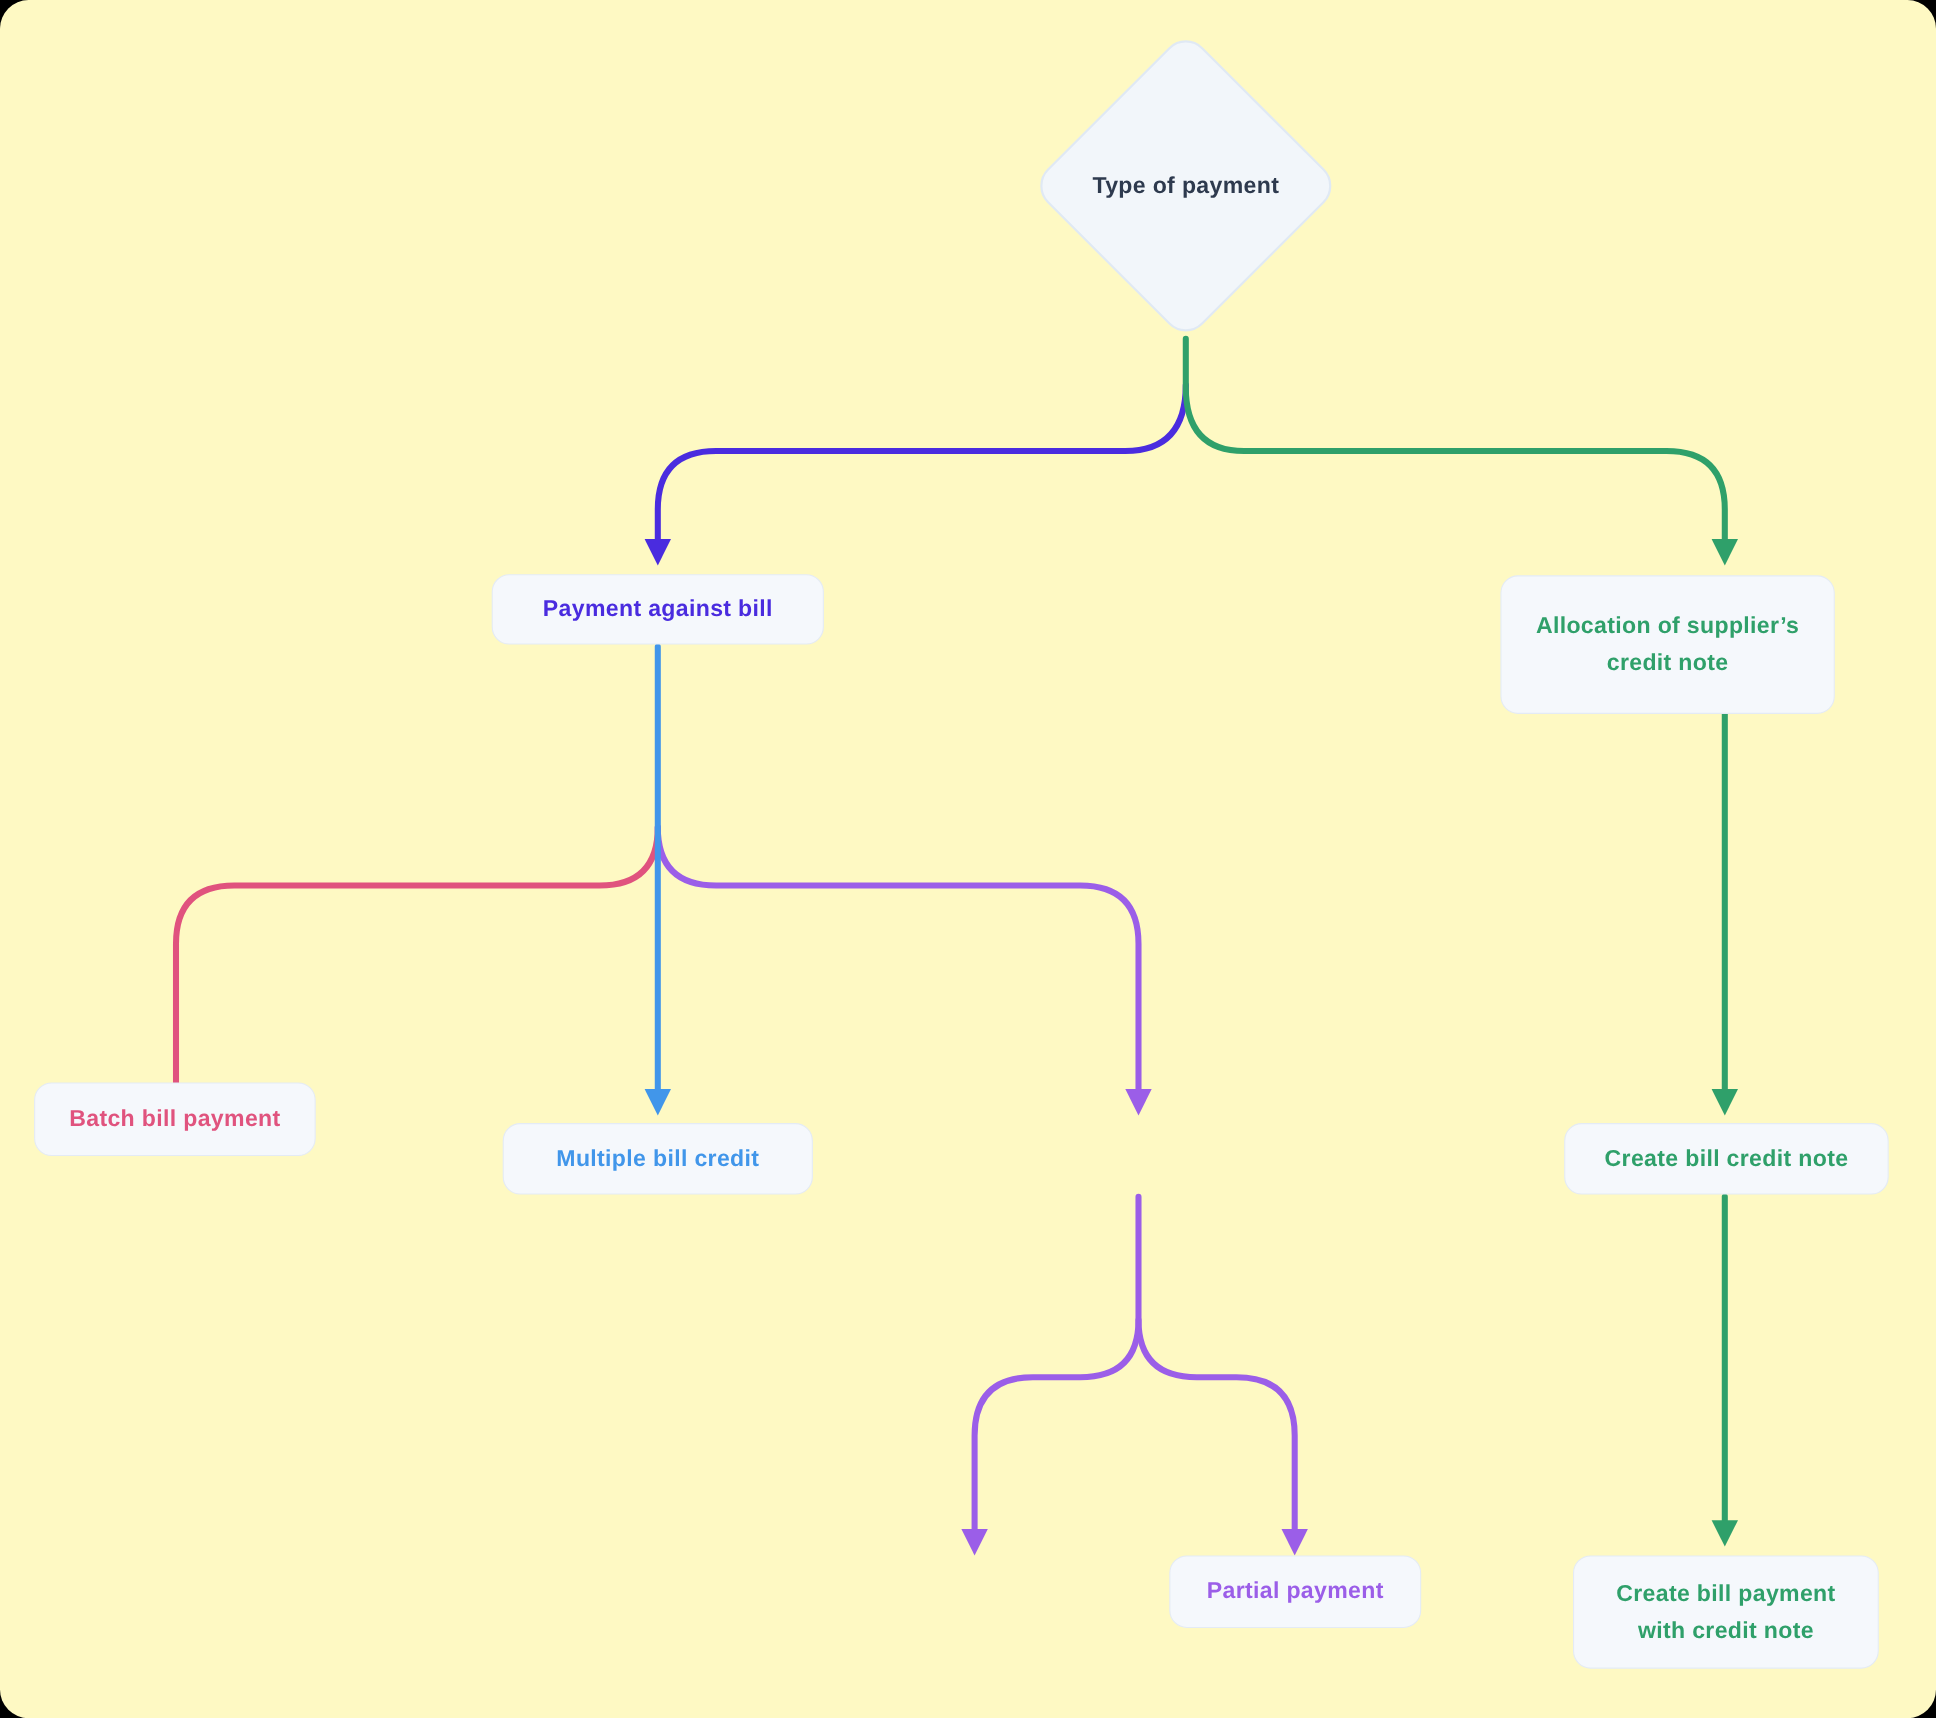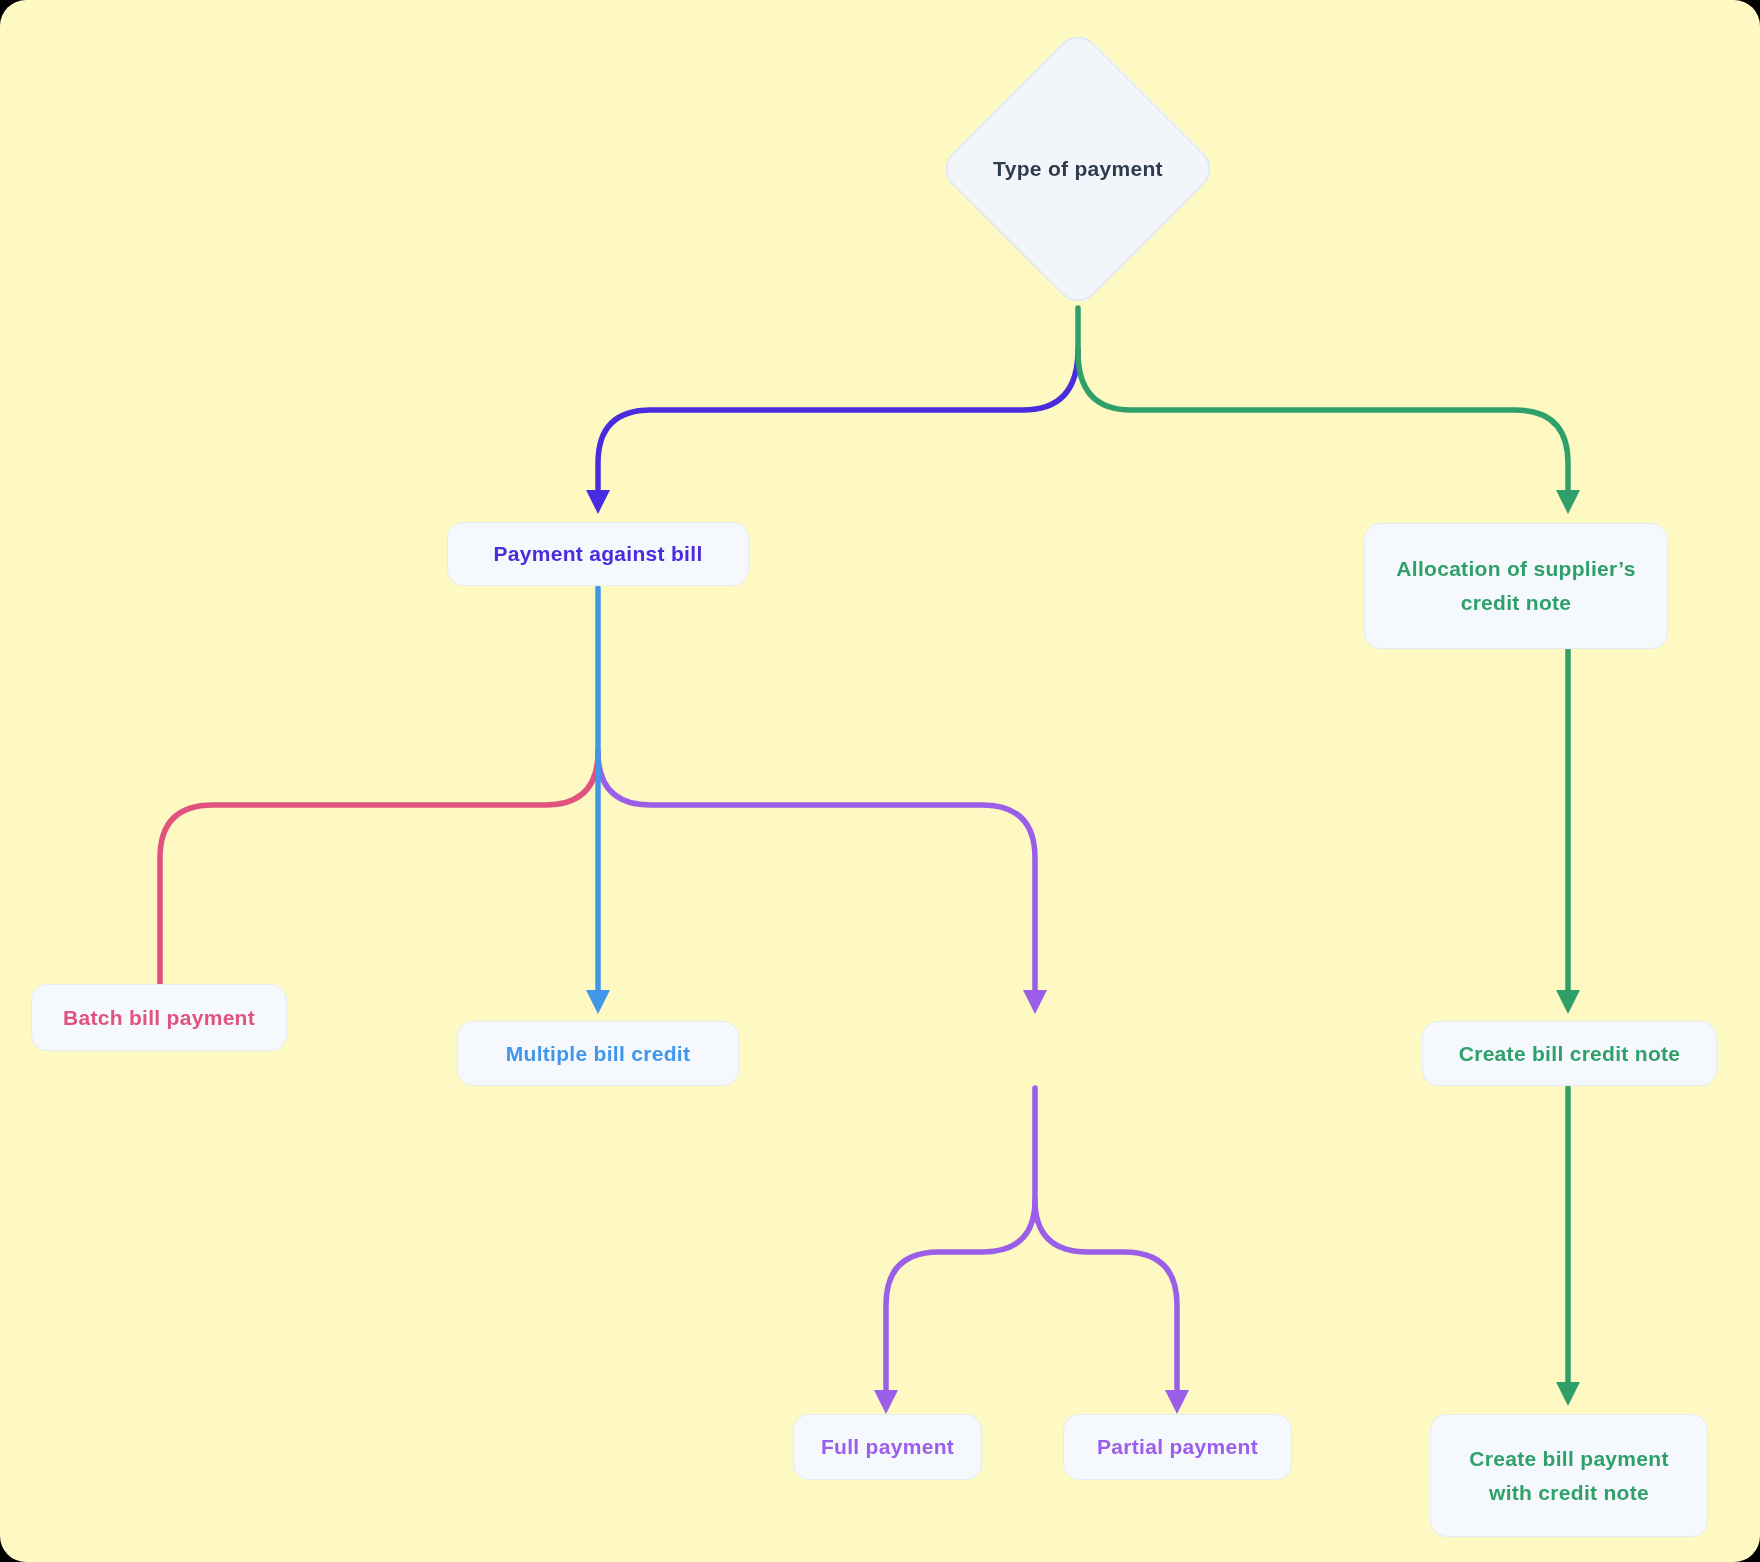--- a/index.html
+++ b/index.html
@@ -95,19 +95,18 @@
 
   <div class="node t-green" style="left:1364px; top:523px; width:304px; height:126px;">Allocation of supplier’s credit note</div>
 
   <div class="node t-pink" style="left:31px; top:984px; width:256px; height:67px;">Batch bill payment</div>
 
   <div class="node t-blue" style="left:457px; top:1021px; width:282px; height:65px;">Multiple bill credit</div>
 
 
   <div class="node t-green" style="left:1422px; top:1021px; width:295px; height:65px;">Create bill credit note</div>
 
-  <div class="node t-purple" style="left:793px; top:1414px; width:189px; height:66px;">Full payment</div>
 
   <div class="node t-purple" style="left:1063px; top:1414px; width:229px; height:66px;">Partial payment</div>
 
-  <div class="node t-green" style="left:1430px; top:1414px; width:278px; height:123px;">Create bill payment with credit note</div>
+  <div class="node t-green" style="left:1430px; top:1414px; width:278px; height:103px;">Create bill payment with credit note</div>
 
 </div>
 
 </body></html>

